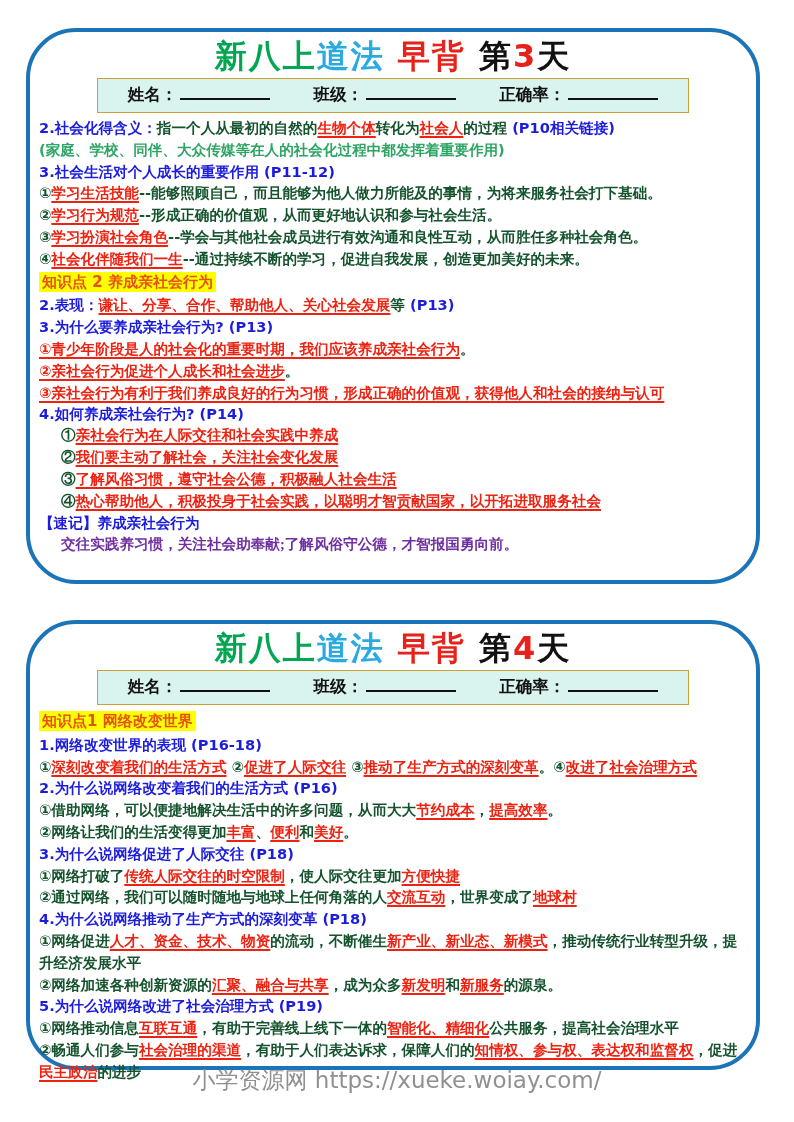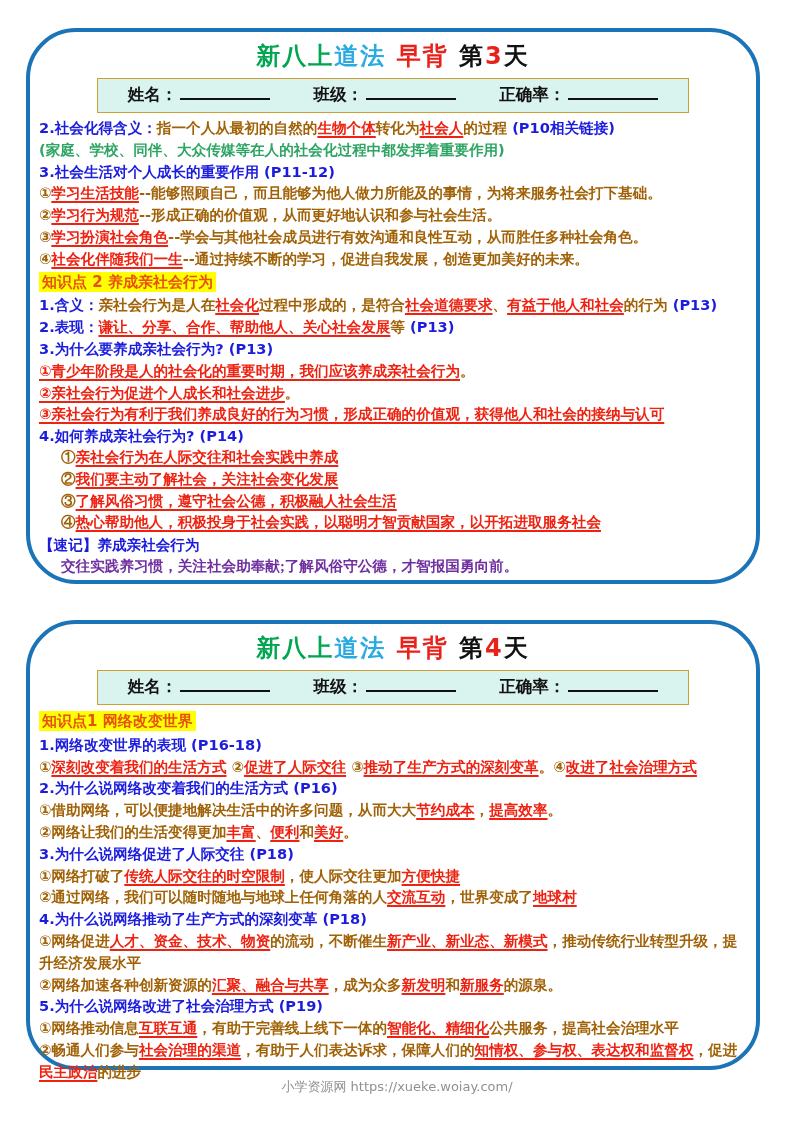--- a/index.html
+++ b/index.html
@@ -2,41 +2,41 @@
 <html><head>
 <meta charset="utf-8">
 <style>
   html,body{margin:0;padding:0;background:#ffffff;}
   .page{position:relative;width:794px;height:1122px;background:#ffffff;overflow:hidden;
         font-family:"DejaVu Sans","Liberation Sans",sans-serif;font-weight:700;}
   .card{position:absolute;left:26px;width:734px;border:4px solid #1b74b8;border-radius:50px;
         background:#ffffff;box-sizing:border-box;}
   .card1{top:28px;height:556px;}
   .card2{top:620px;height:450px;}
-  .card-title{text-align:center;font-size:24px;letter-spacing:2px;margin-top:7px;line-height:34px;}
+  .card-title{text-align:center;font-size:32px;letter-spacing:2px;margin-top:7px;line-height:34px;}
   .tg{color:#00a651}.tb{color:#29abe2}.tr{color:#e8221a}.tk{color:#111111}.trd{color:#e8221a}
   .form-row{width:79%;margin:5px auto 3px auto;background:#d9f3ee;border:1px solid #cf9f33;
             display:flex;justify-content:space-around;align-items:flex-start;
             padding:5px 8px 6px 8px;font-size:16.5px;color:#111;}
   .form-field{white-space:nowrap;}
   .blank{display:inline-block;width:90px;border-bottom:2.5px solid #111;height:13px;margin-left:3px;}
   .lines{padding:1px 8px 0 9px;font-size:14.6px;}
   .line{line-height:21.8px;}
   .indent{padding-left:22px;font-family:Liberation Serif, serif;}
   .center{text-align:center;}
   .hl-line{margin:1px 0;}
   .b{color:#1c1cdd;}
-  .k{color:#a16207;}
+  .k{color:#14532d;}
   .ru{color:#ee2211;text-decoration:underline;text-decoration-thickness:1.5px;text-underline-offset:3px;}
   .g{color:#2fa565;text-align:center;}
   .p{color:#7030a0;}
   .rc{color:#e8221a;font-size:15.5px;letter-spacing:1px;}
   .hl{background:#ffff00;color:#e8500f;padding:1px 3px;font-size:15px;}
   .footer{position:absolute;left:0;right:0;bottom:26px;text-align:center;
-          color:#909090;font-size:13px;font-weight:400;}
+          color:#909090;font-size:23px;font-weight:400;}
 </style>
 </head>
 <body>
 
 <div class="page">
 
   <section class="card card1">
     <div class="card-title"><span class="tg">新八上</span><span class="tb">道法</span><span class="tr"> 早背 </span><span class="tk">第</span><span class="trd">3</span><span class="tk">天</span></div>
     <div class="form-row">
       <span class="form-field"><span>姓名：</span><span class="blank"></span></span>
@@ -45,21 +45,20 @@
     </div>
     <div class="lines">
         <div class="line"><span class="b">2.社会化得含义：</span><span class="k">指一个人从最初的自然的</span><span class="ru">生物个体</span><span class="k">转化为</span><span class="ru">社会人</span><span class="k">的过程 </span><span class="b">(P10相关链接)</span></div>
         <div class="line"><span class="g">(家庭、学校、同伴、大众传媒等在人的社会化过程中都发挥着重要作用)</span></div>
         <div class="line"><span class="b">3.社会生活对个人成长的重要作用 (P11-12)</span></div>
         <div class="line"><span class="k">①</span><span class="ru">学习生活技能</span><span class="k">--能够照顾自己，而且能够为他人做力所能及的事情，为将来服务社会打下基础。</span></div>
         <div class="line"><span class="k">②</span><span class="ru">学习行为规范</span><span class="k">--形成正确的价值观，从而更好地认识和参与社会生活。</span></div>
         <div class="line"><span class="k">③</span><span class="ru">学习扮演社会角色</span><span class="k">--学会与其他社会成员进行有效沟通和良性互动，从而胜任多种社会角色。</span></div>
         <div class="line"><span class="k">④</span><span class="ru">社会化伴随我们一生</span><span class="k">--通过持续不断的学习，促进自我发展，创造更加美好的未来。</span></div>
         <div class="line hl-line"><span class="hl">知识点 2 养成亲社会行为</span></div>
-        <div class="line"><span class="b">1.含义：</span><span class="k">亲社会行为是人在</span><span class="ru">社会化</span><span class="k">过程中形成的，是符合</span><span class="ru">社会道德要求</span><span class="k">、</span><span class="ru">有益于他人和社会</span><span class="k">的行为 </span><span class="b">(P13)</span></div>
         <div class="line"><span class="b">2.表现：</span><span class="ru">谦让、分享、合作、帮助他人、关心社会发展</span><span class="k">等 </span><span class="b">(P13)</span></div>
         <div class="line"><span class="b">3.为什么要养成亲社会行为? (P13)</span></div>
         <div class="line"><span class="ru">①青少年阶段是人的社会化的重要时期，我们应该养成亲社会行为</span><span class="k">。</span></div>
         <div class="line"><span class="ru">②亲社会行为促进个人成长和社会进步</span><span class="k">。</span></div>
         <div class="line"><span class="ru">③亲社会行为有利于我们养成良好的行为习惯，形成正确的价值观，获得他人和社会的接纳与认可</span></div>
         <div class="line"><span class="b">4.如何养成亲社会行为? (P14)</span></div>
         <div class="line indent"><span class="k">①</span><span class="ru">亲社会行为在人际交往和社会实践中养成</span></div>
         <div class="line indent"><span class="k">②</span><span class="ru">我们要主动了解社会，关注社会变化发展</span></div>
         <div class="line indent"><span class="k">③</span><span class="ru">了解风俗习惯，遵守社会公德，积极融人社会生活</span></div>
         <div class="line indent"><span class="k">④</span><span class="ru">热心帮助他人，积极投身于社会实践，以聪明才智贡献国家，以开拓进取服务社会</span></div>

